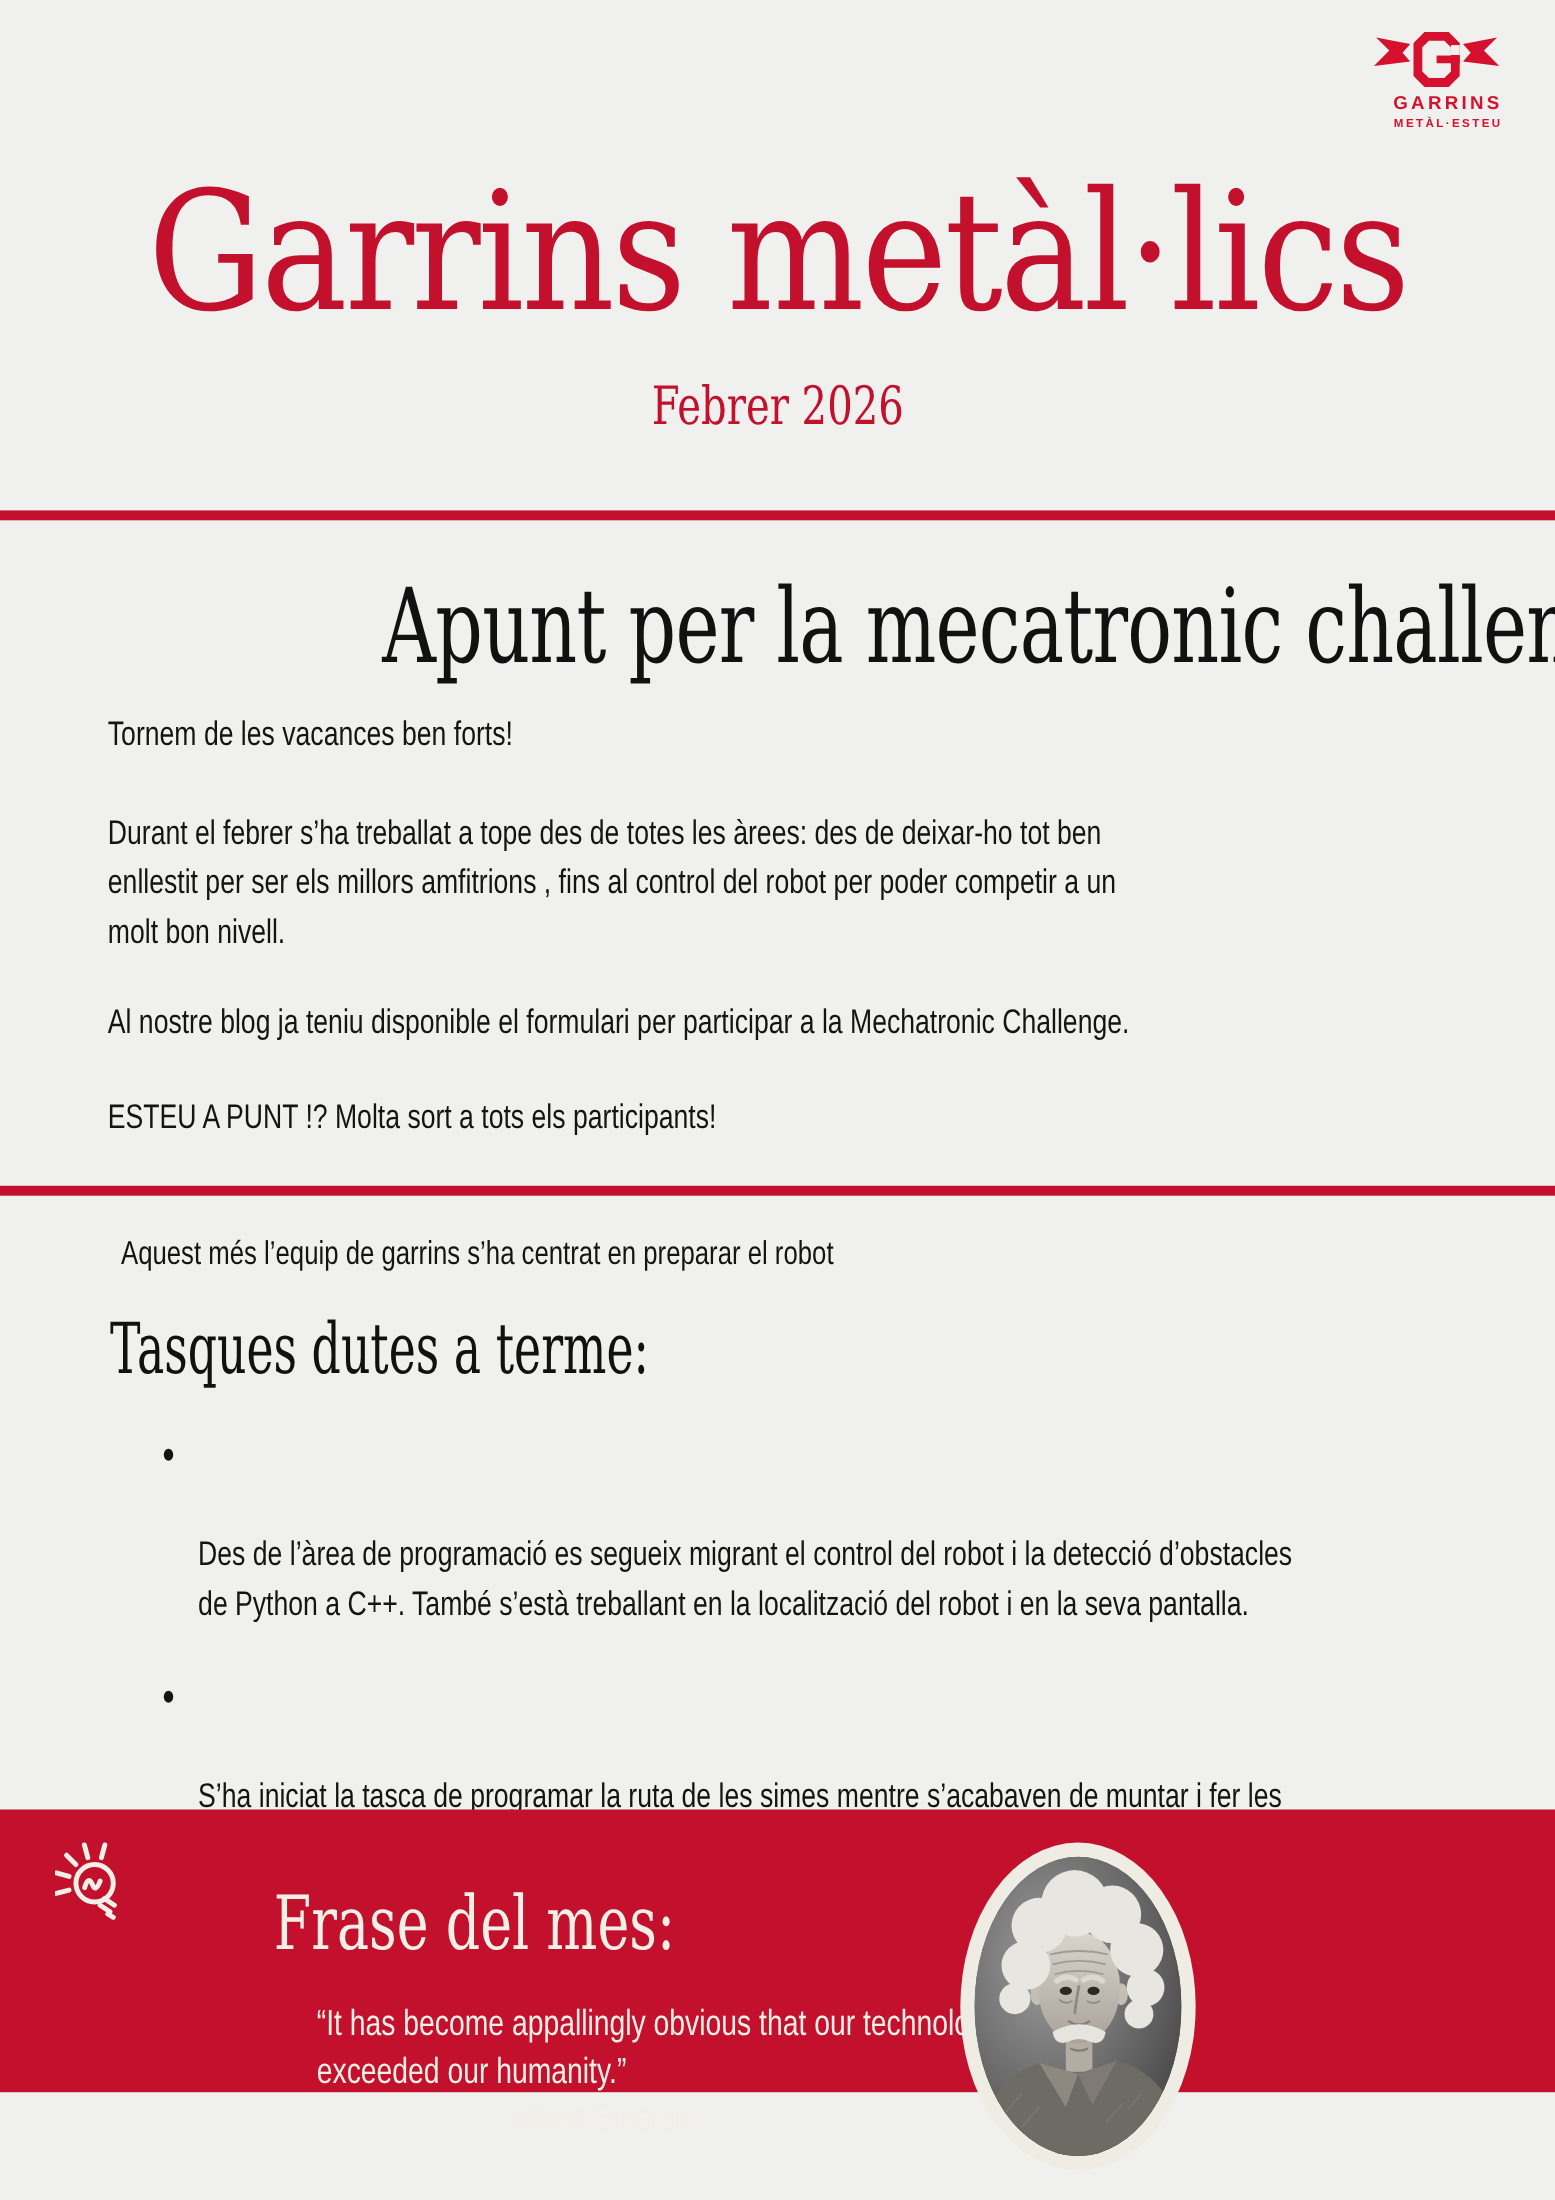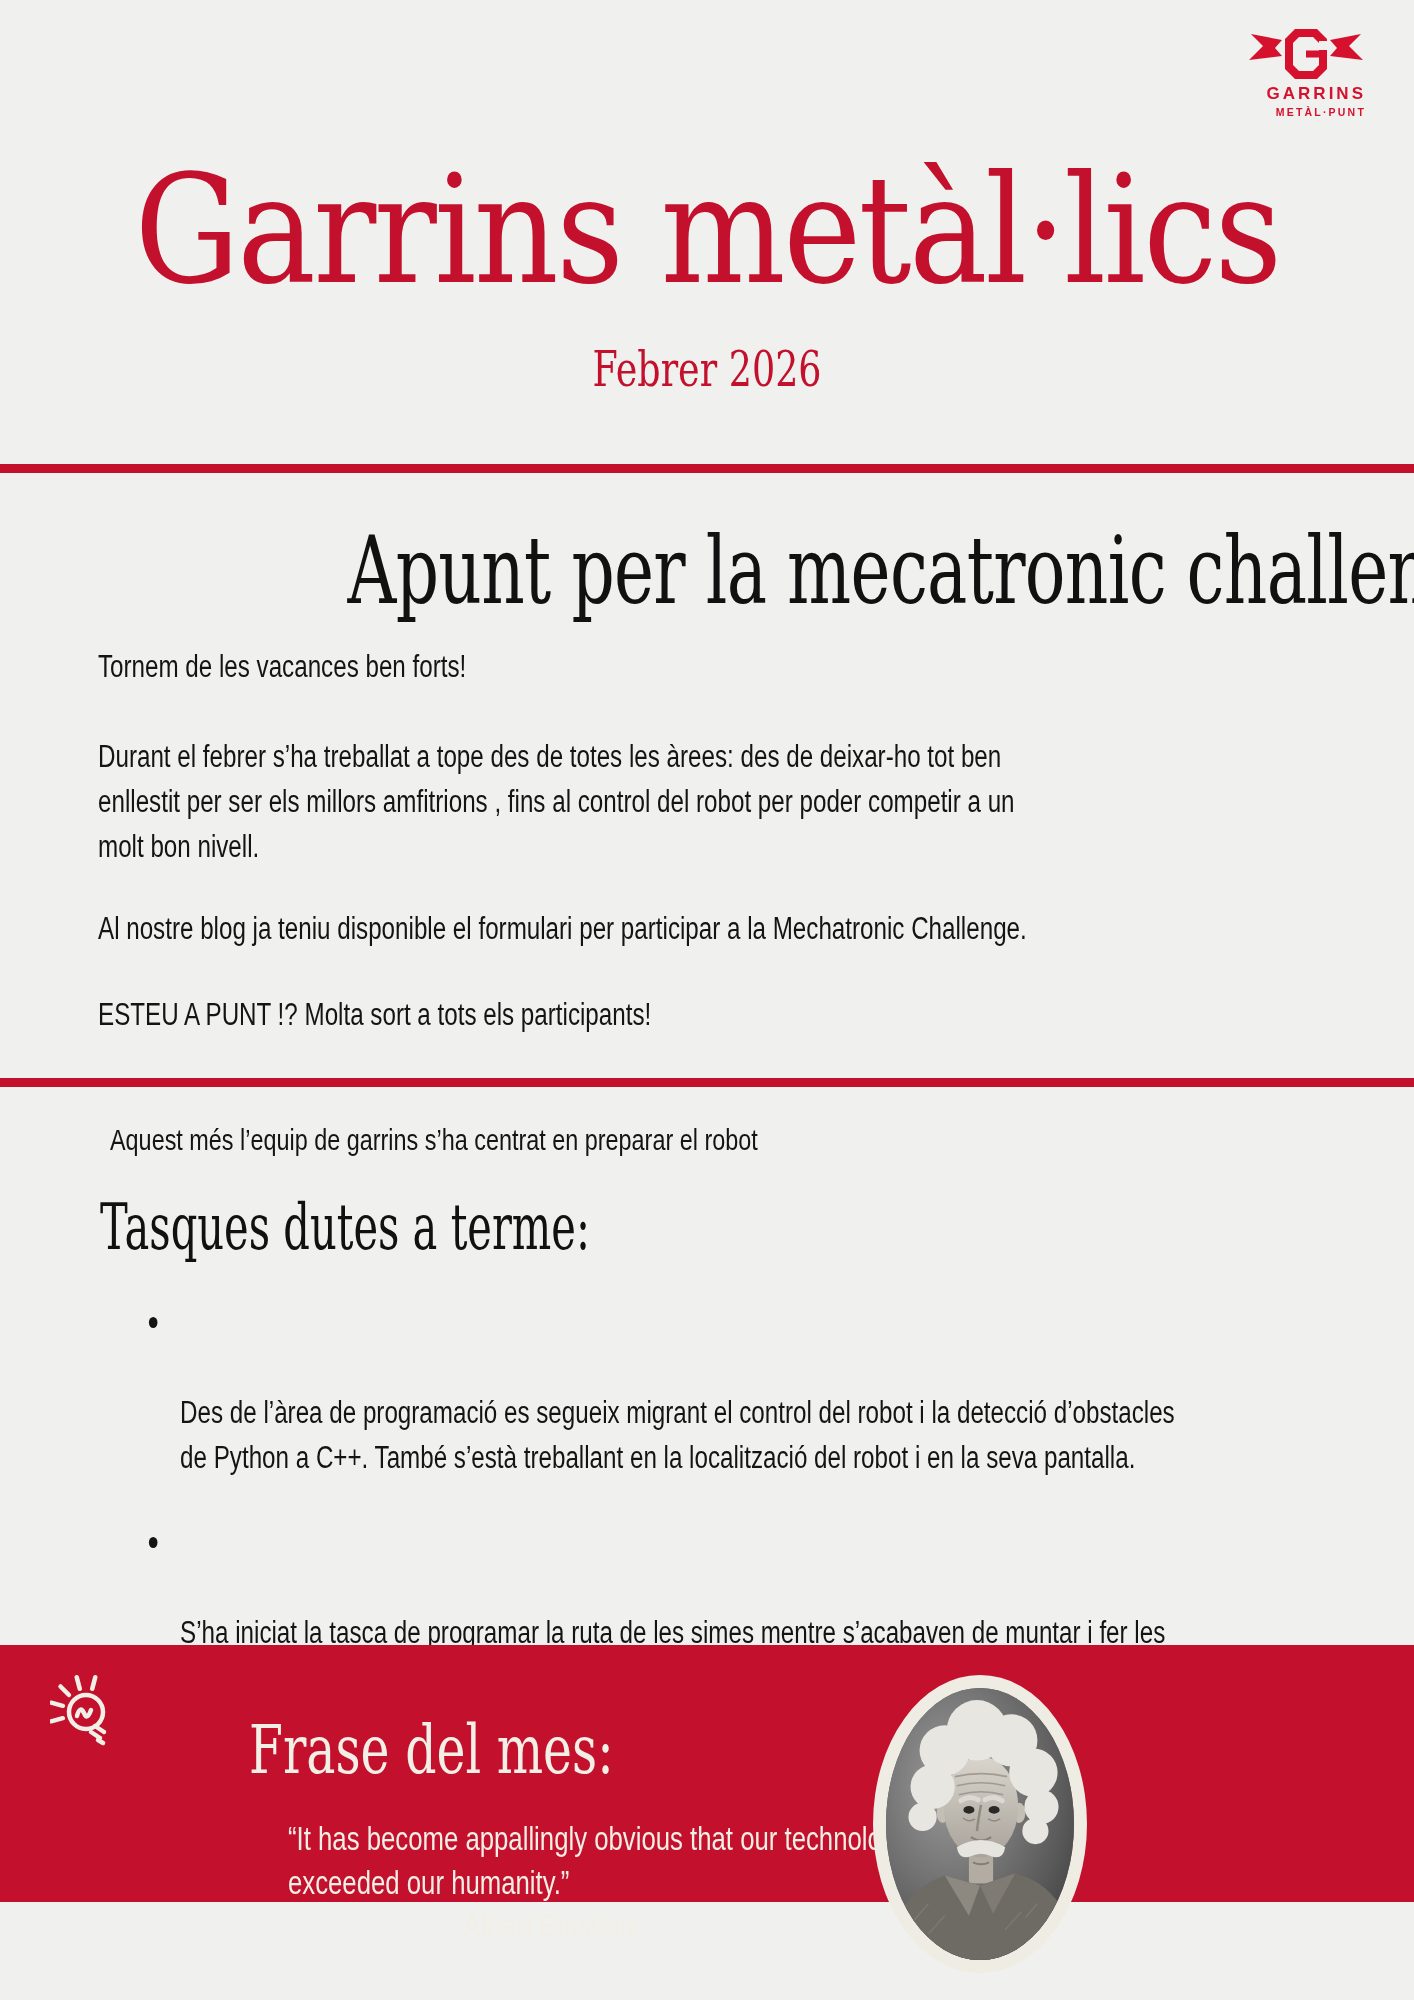--- a/index.html
+++ b/index.html
@@ -65,21 +65,21 @@
     <svg class="logo-mark" width="116" height="52" viewBox="0 0 116 52">
       <path class="logo-red-fill" d="M34,12 L3,6 L15,18 L1,32 L34,28 L27,20 Z"></path>
       <path class="logo-red-fill" d="M82,12 L113,6 L101,18 L115,32 L82,28 L89,20 Z"></path>
       <path class="logo-red-fill" d="M47,1 L69,1 L79,11 L79,41 L69,51 L47,51 L37,41 L37,11 Z"></path>
       <path class="bg-fill" d="M51,9 L65,9 L71,15 L71,37 L65,43 L51,43 L45,37 L45,15 Z"></path>
       <rect class="logo-red-fill" x="58" y="22.5" width="21" height="7"></rect>
       <rect class="bg-fill" x="71" y="13" width="8" height="9"></rect>
       <circle class="bg-fill" cx="50" cy="26" r="3.2"></circle>
     </svg>
     <div class="logo-name">GARRINS</div>
-    <div class="logo-sub">METÀL·PUNT</div>
+    <div class="logo-sub">METÀL·ESTEU</div>
   </div>
 
   <h1 class="title display">Garrins metàl·lics</h1>
   <div class="issue display">Febrer 2026</div>
 
   <div class="rule rule1"></div>
 
   <h2 class="headline display">Apunt per la mecatronic challenge!</h2>
   <p class="body condense p1">Tornem de les vacances ben forts!</p>
   <p class="body condense p2">Durant el febrer s’ha treballat a tope des de totes les àrees: des de deixar-ho tot ben

